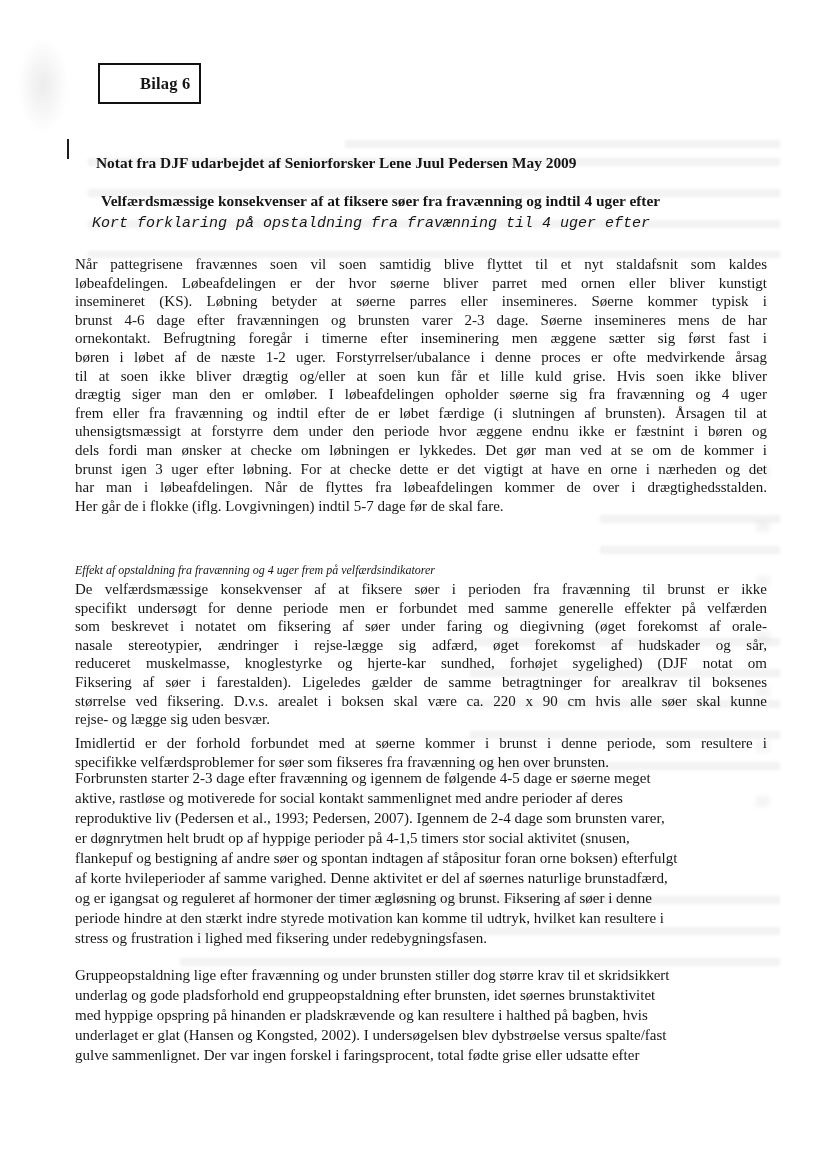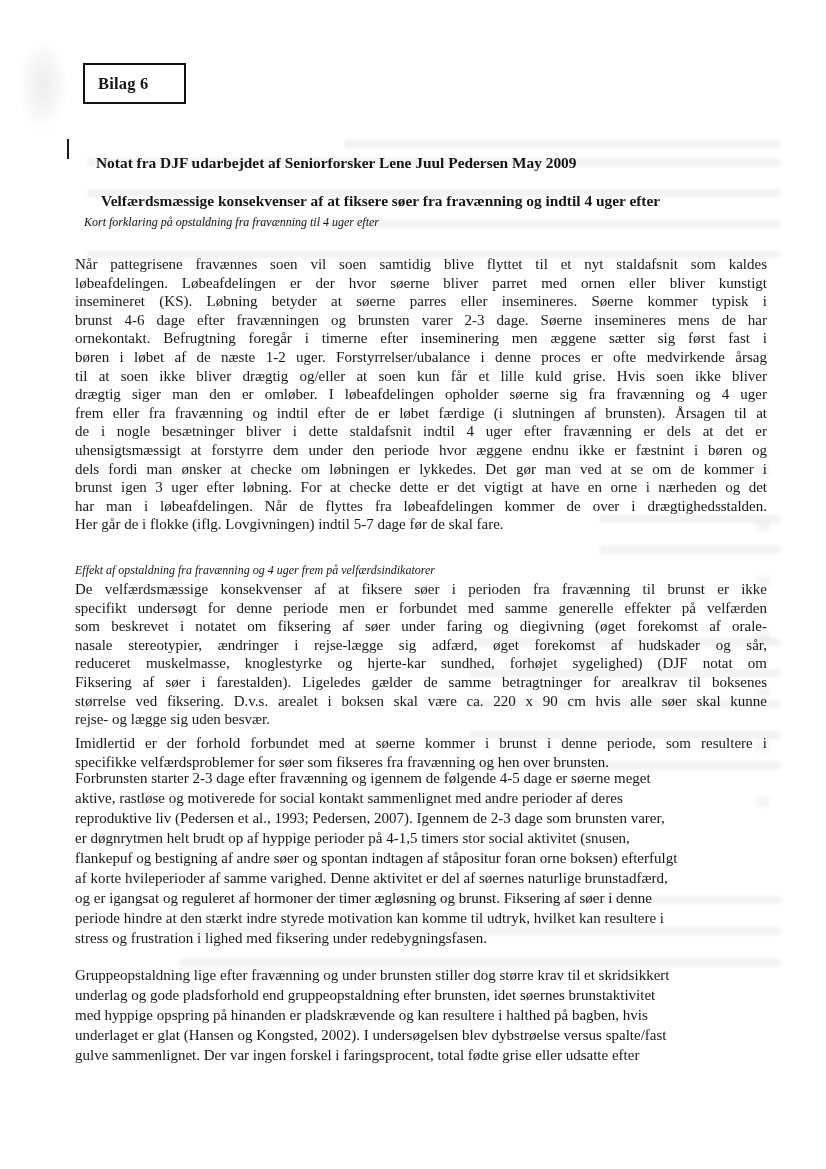--- a/index.html
+++ b/index.html
@@ -36,26 +36,27 @@
   .ghost-blob {
     position: absolute;
     background: radial-gradient(closest-side, rgba(120,120,120,0.14), rgba(120,120,120,0));
     filter: blur(2px);
     pointer-events: none;
   }
 
   
   .bilag-box {
     position: absolute;
-    left: 83px; top: 63px;
+    left: 98px; top: 63px;
     width: 103px; height: 41px;
     border: 2px solid #121212;
     box-sizing: border-box;
     display: flex;
     align-items: center;
+    padding-left: 27px;
   }
   .bilag-box span {
     font-weight: bold;
     font-size: 16.5px;
     padding-left: 13px;
     letter-spacing: 0.2px;
   }
 
   
   .change-bar {
@@ -77,26 +78,27 @@
   .subtitle {
     position: absolute;
     left: 85px; top: 176px;
     margin: 16px;
     font-weight: bold;
     font-size: 15.4px;
     white-space: nowrap;
   }
   .intro-heading {
     position: absolute;
-    left: 84px; top: 215px;
+    left: 92px; top: 215px;
     margin: 0;
     font-weight: normal;
     font-style: italic;
-    font-size: 12px;
-    white-space: nowrap;
+    font-size: 15px;
+    white-space: nowrap;
+    font-family: Liberation Mono, monospace;
   }
 
   
   .para {
     position: absolute;
     left: 75px;
     width: 692px;
     font-size: 15px;
   }
   .para.justify .line {
@@ -155,21 +157,20 @@
       <div class="para justify para-0">
         <div class="line">Når pattegrisene fravænnes soen vil soen samtidig blive flyttet til et nyt staldafsnit som kaldes</div>
         <div class="line">løbeafdelingen. Løbeafdelingen er der hvor søerne bliver parret med ornen eller bliver kunstigt</div>
         <div class="line">insemineret (KS). Løbning betyder at søerne parres eller insemineres. Søerne kommer typisk i</div>
         <div class="line">brunst 4-6 dage efter fravænningen og brunsten varer 2-3 dage. Søerne insemineres mens de har</div>
         <div class="line">ornekontakt. Befrugtning foregår i timerne efter inseminering men æggene sætter sig først fast i</div>
         <div class="line">børen i løbet af de næste 1-2 uger. Forstyrrelser/ubalance i denne proces er ofte medvirkende årsag</div>
         <div class="line">til at soen ikke bliver drægtig og/eller at soen kun får et lille kuld grise. Hvis soen ikke bliver</div>
         <div class="line">drægtig siger man den er omløber. I løbeafdelingen opholder søerne sig fra fravænning og 4 uger</div>
         <div class="line">frem eller fra fravænning og indtil efter de er løbet færdige (i slutningen af brunsten). Årsagen til at</div>
-        <div class="line">de i nogle besætninger bliver i dette staldafsnit indtil 4 uger efter fravænning er dels at det er</div>
         <div class="line">uhensigtsmæssigt at forstyrre dem under den periode hvor æggene endnu ikke er fæstnint i børen og</div>
         <div class="line">dels fordi man ønsker at checke om løbningen er lykkedes. Det gør man ved at se om de kommer i</div>
         <div class="line">brunst igen 3 uger efter løbning. For at checke dette er det vigtigt at have en orne i nærheden og det</div>
         <div class="line">har man i løbeafdelingen. Når de flyttes fra løbeafdelingen kommer de over i drægtighedsstalden.</div>
         <div class="line">Her går de i flokke (iflg. Lovgivningen) indtil 5-7 dage før de skal fare.</div>
       </div>
       <div class="para heading-italic para-1">
         <div class="line">Effekt af opstaldning fra fravænning og 4 uger frem på velfærdsindikatorer</div>
       </div>
       <div class="para justify para-2">
@@ -182,21 +183,21 @@
         <div class="line">størrelse ved fiksering. D.v.s. arealet i boksen skal være ca. 220 x 90 cm hvis alle søer skal kunne</div>
         <div class="line">rejse- og lægge sig uden besvær.</div>
       </div>
       <div class="para justify para-3">
         <div class="line">Imidlertid er der forhold forbundet med at søerne kommer i brunst i denne periode, som resultere i</div>
         <div class="line">specifikke velfærdsproblemer for søer som fikseres fra fravænning og hen over brunsten.</div>
       </div>
       <div class="para left para-4">
         <div class="line">Forbrunsten starter 2-3 dage efter fravænning og igennem de følgende 4-5 dage er søerne meget</div>
         <div class="line">aktive, rastløse og motiverede for social kontakt sammenlignet med andre perioder af deres</div>
-        <div class="line">reproduktive liv (Pedersen et al., 1993; Pedersen, 2007). Igennem de 2-3 dage som brunsten varer,</div>
+        <div class="line">reproduktive liv (Pedersen et al., 1993; Pedersen, 2007). Igennem de 2-4 dage som brunsten varer,</div>
         <div class="line">er døgnrytmen helt brudt op af hyppige perioder på 4-1,5 timers stor social aktivitet (snusen,</div>
         <div class="line">flankepuf og bestigning af andre søer og spontan indtagen af ståpositur foran orne boksen) efterfulgt</div>
         <div class="line">af korte hvileperioder af samme varighed. Denne aktivitet er del af søernes naturlige brunstadfærd,</div>
         <div class="line">og er igangsat og reguleret af hormoner der timer ægløsning og brunst. Fiksering af søer i denne</div>
         <div class="line">periode hindre at den stærkt indre styrede motivation kan komme til udtryk, hvilket kan resultere i</div>
         <div class="line">stress og frustration i lighed med fiksering under redebygningsfasen.</div>
       </div>
       <div class="para left para-5">
         <div class="line">Gruppeopstaldning lige efter fravænning og under brunsten stiller dog større krav til et skridsikkert</div>
         <div class="line">underlag og gode pladsforhold end gruppeopstaldning efter brunsten, idet søernes brunstaktivitet</div>

